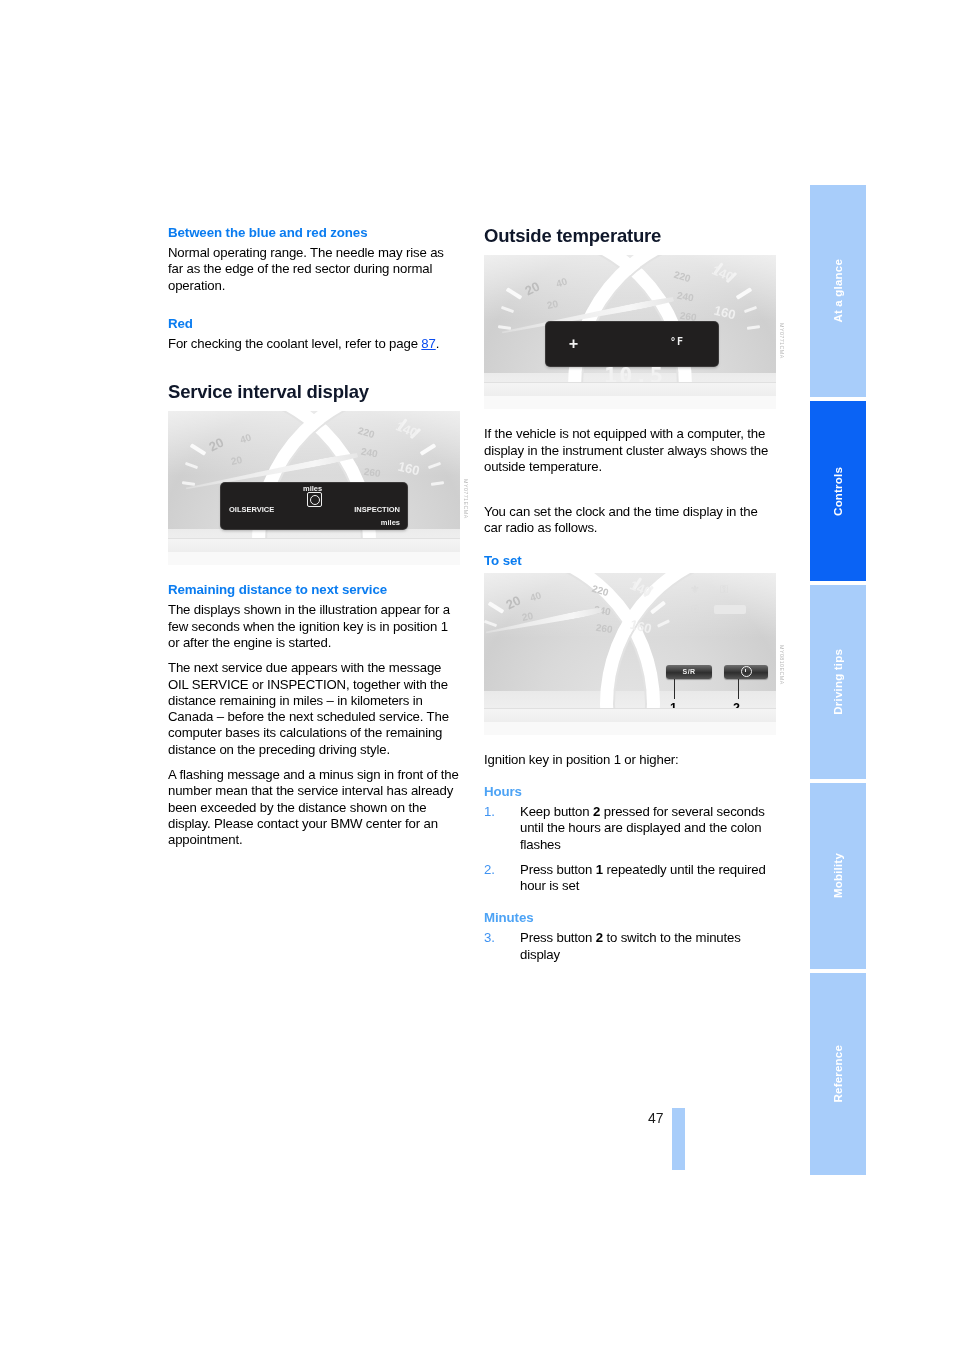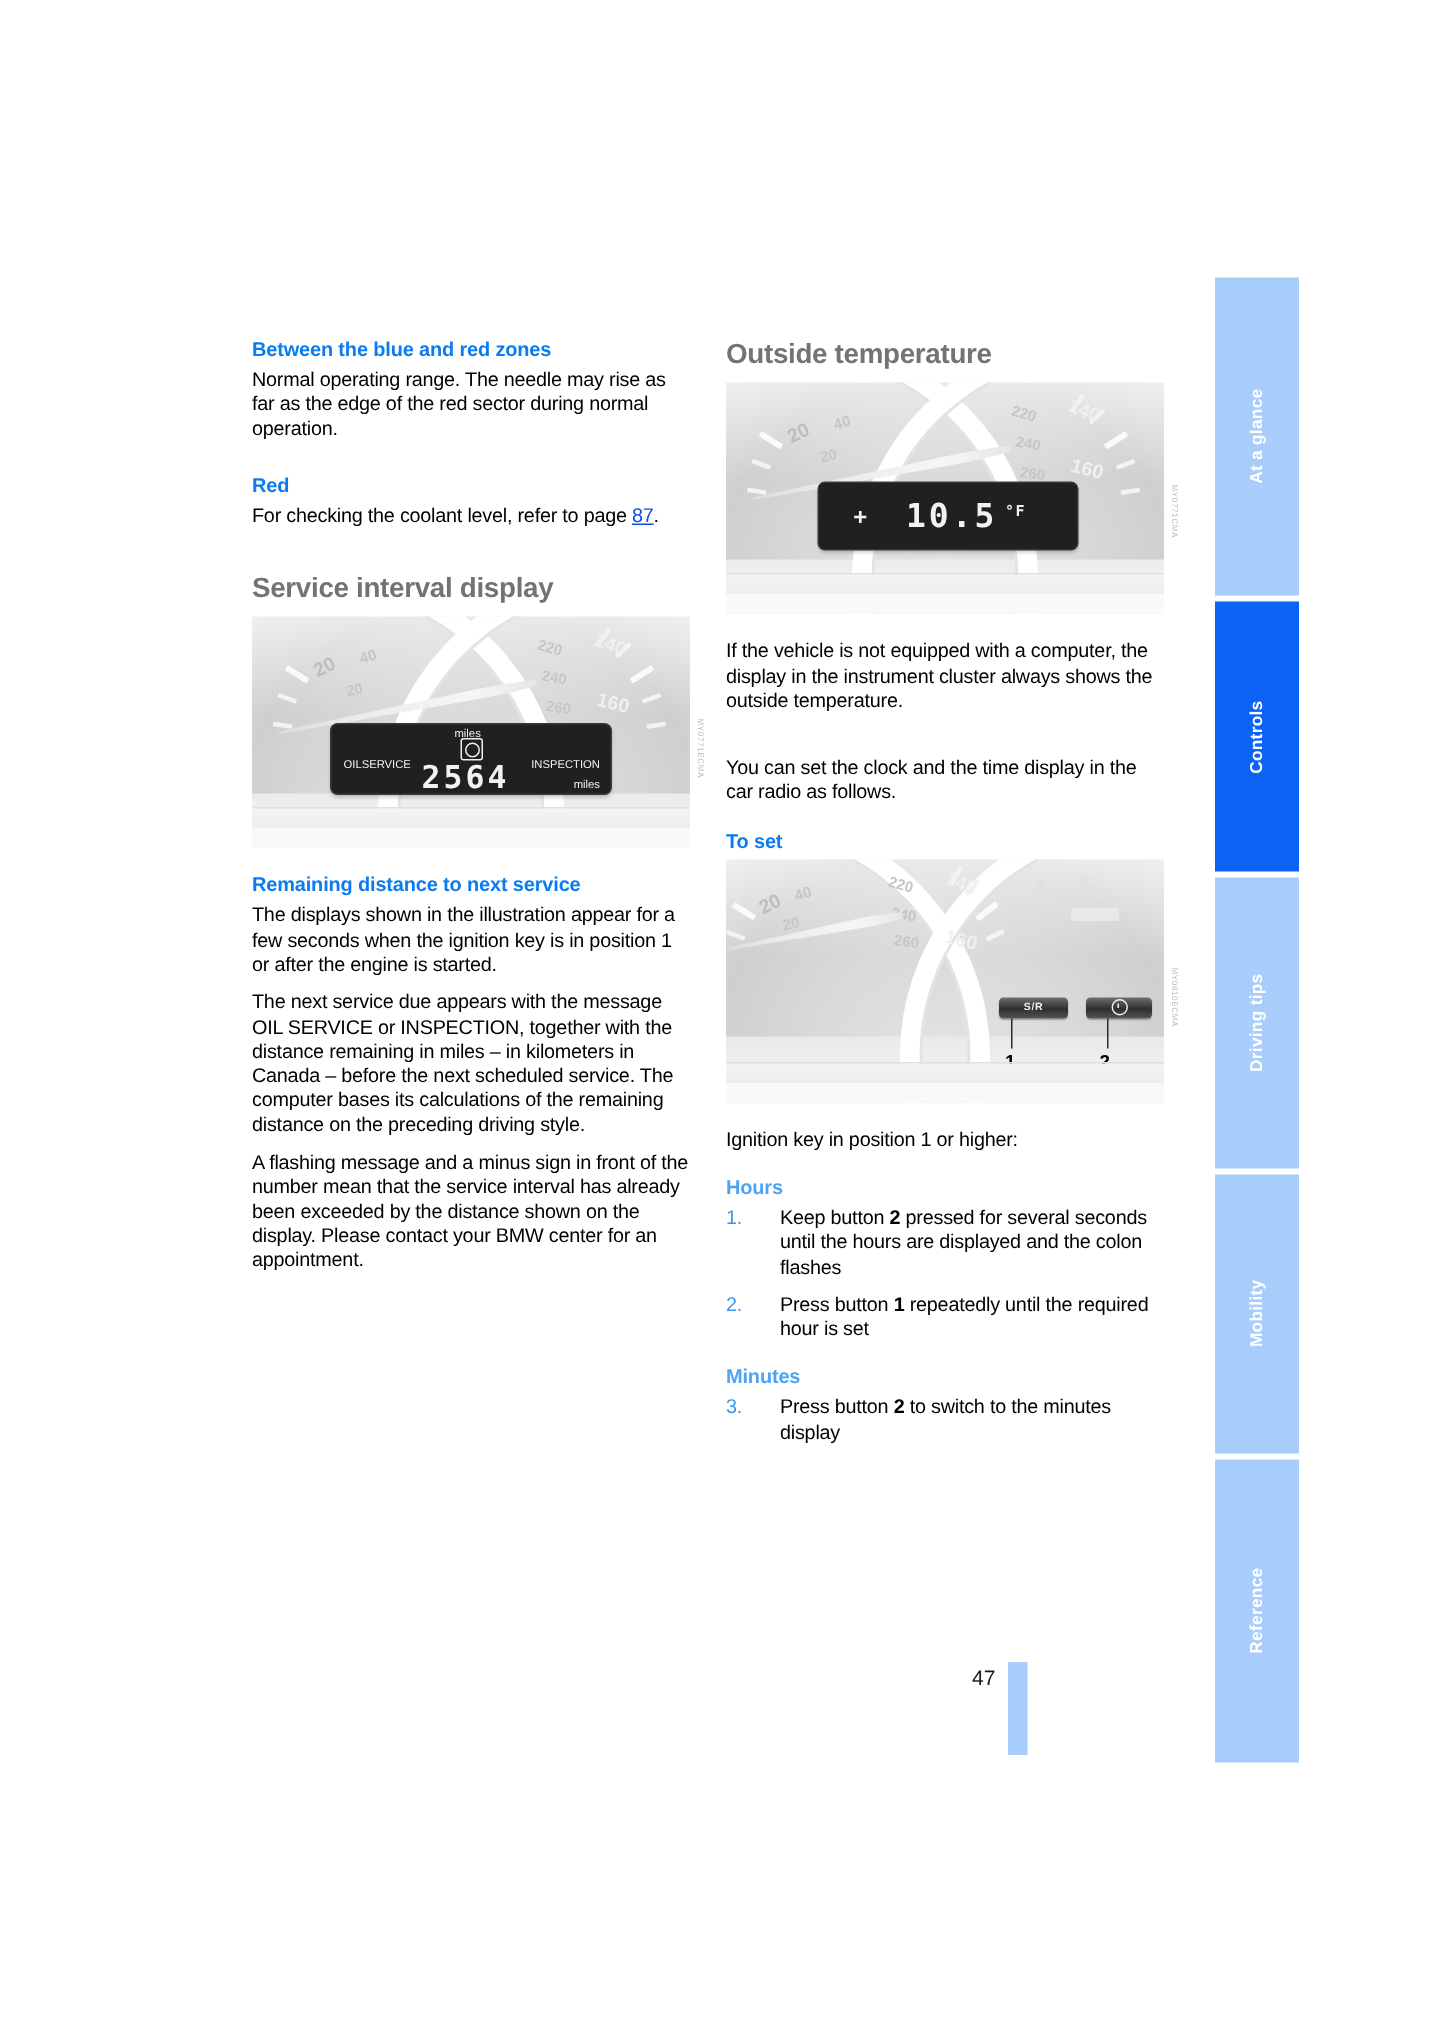--- a/index.html
+++ b/index.html
@@ -7,21 +7,21 @@
        font-family:"Liberation Sans",sans-serif;color:#000;
        -webkit-font-smoothing:antialiased;}
 
   .page{position:absolute;left:0;top:0;width:954px;height:1351px;overflow:hidden;}
 
   
   .col{position:absolute;width:292px;}
   .col-left{left:168px;top:225px;}
   .col-right{left:484px;top:225px;}
 
-  h2.sec{font-size:18.5px;font-weight:bold;color:#737373;margin:0 0 9px 0;
+  h2.sec{font-size:18.5px;font-weight:bold;color:#0f172a;margin:0 0 9px 0;
          letter-spacing:-0.2px;line-height:1.15;}
   h3.sub{font-size:13.3px;font-weight:bold;color:#0a7cf0;margin:0 0 4px 0;
          line-height:1.2;letter-spacing:-0.1px;}
   h3.sub.light{color:#4da3f5;}
   p.body{font-size:13.2px;line-height:16.3px;margin:0 0 9px 0;
          letter-spacing:-0.15px;}
   p.body:last-child{margin-bottom:0;}
   .gap-lg{height:20px;}
   .gap-md{height:13px;}
   .gap-sm{height:7px;}
@@ -66,23 +66,23 @@
           border-radius:4px 8px 8px 4px;
           clip-path:polygon(0 38%,82% 0,100% 18%,100% 82%,82% 100%,0 62%);}
   
   .lcd{position:absolute;background:#211f1f;border-radius:4px;
        box-shadow:0 0 0 1px #3a3838, 0 2px 3px rgba(0,0,0,.25);}
   .lcd-service{left:53px;top:72px;width:186px;height:46px;}
   .lcd-temp{left:62px;top:67px;width:172px;height:44px;}
   .lcd-clock{left:18px;top:62px;width:132px;height:40px;}
   .seg{position:absolute;color:#f2f2f2;font-family:"DejaVu Sans Mono",monospace;
        letter-spacing:1px;}
-  .seg-small{font-size:7.5px;font-weight:normal;letter-spacing:0px;
+  .seg-small{font-size:7.5px;font-weight:bold;letter-spacing:0px;
              font-family:"Liberation Sans",sans-serif;}
-  .seg-big{font-size:21px;font-weight:bold;letter-spacing:2px;}
+  .seg-big{font-size:21px;font-weight:bold;letter-spacing:2px;margin-top:31px;}
   .oilicon{position:absolute;left:86px;top:9px;width:13px;height:13px;
            border:1.5px solid #efefef;border-radius:2px;
            display:flex;align-items:center;justify-content:center;}
   .oilicon .in{width:8px;height:8px;border:1.2px solid #efefef;border-radius:50%;}
   
   .trim{position:absolute;left:0;bottom:0;width:292px;height:26px;
         background:linear-gradient(180deg,#f4f4f4,#e7e7e7);
         border-top:1px solid #e0e0e0;}
   .trim2{position:absolute;left:0;bottom:0;width:292px;height:13px;background:#f9f9f9;}
   

